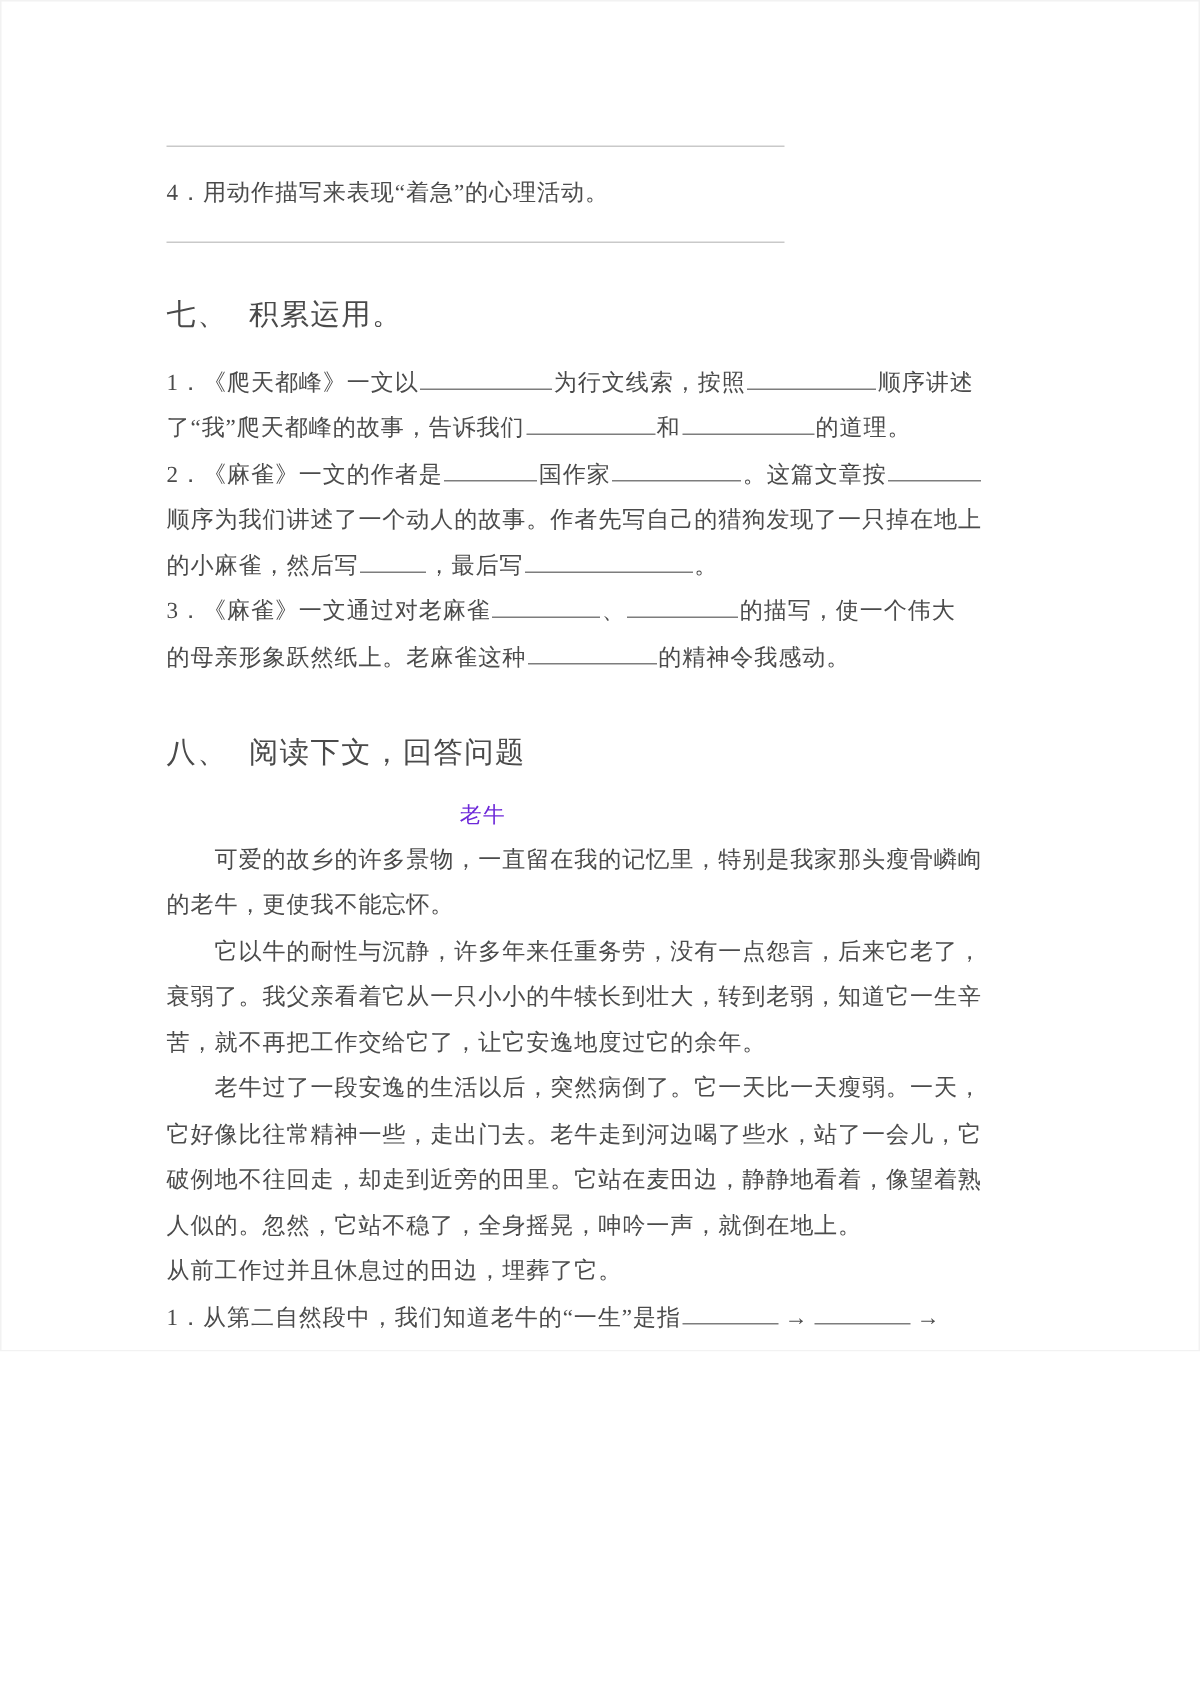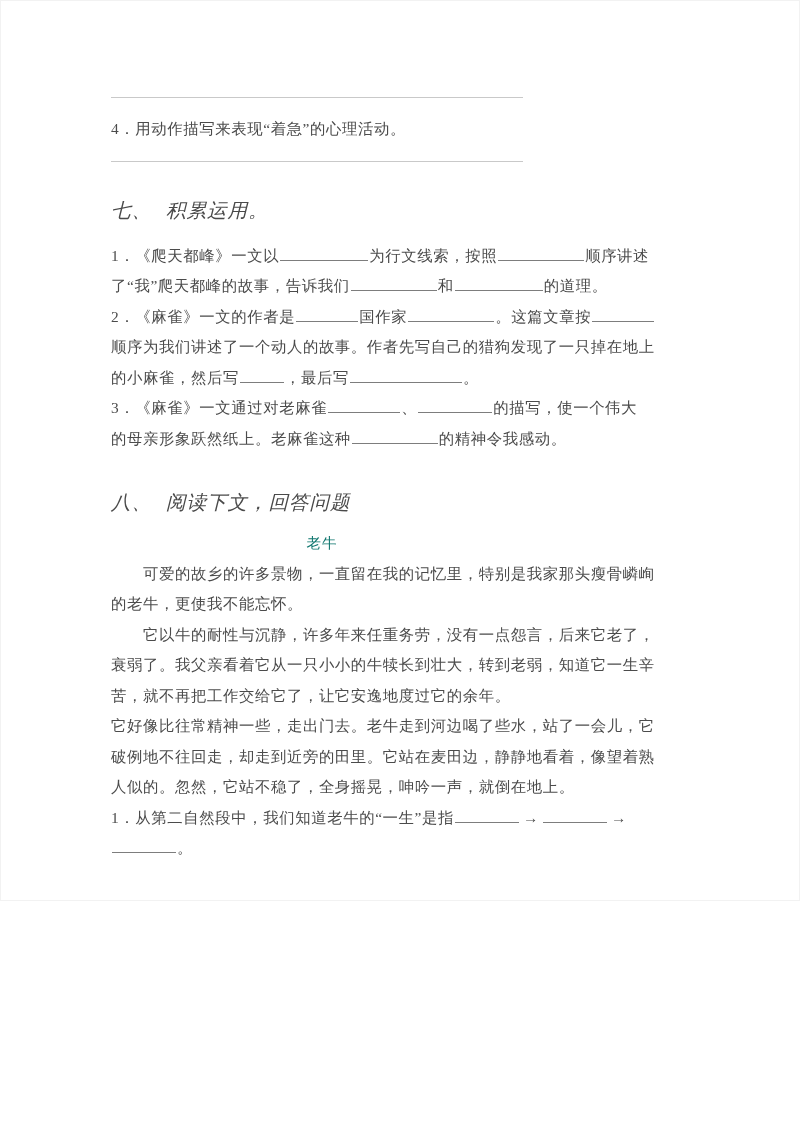--- a/index.html
+++ b/index.html
@@ -35,21 +35,20 @@
   .rule-gap-bottom { margin-top: 16px; }
 
   
   .section-heading {
     font-size: 19.5px;
     letter-spacing: 1px;
     color: #4a4a4a;
     margin: 34px 0 16px 0;
     line-height: 1.5;
     font-weight: normal;
-    font-style: italic;
   }
   .section-heading .num { margin-right: 14px; }
 
   
   .q-line, .body-line {
     font-size: 15.4px;
     line-height: 30.5px;
     letter-spacing: 0.6px;
     color: #4b4b4b;
     white-space: nowrap;
@@ -66,21 +65,21 @@
     margin: 0 1px;
   }
   .arrow { padding: 0 3px; color: #4b4b4b; }
 
   
   .passage-title {
     text-align: center;
     font-size: 14.5px;
     letter-spacing: 1px;
     margin: 16px 0 6px 0;
-    color: #0f766e;
+    color: #6d28d9;
     padding-right: 150px;
   }
 
   
   .page-number {
     position: absolute;
     left: 0;
     right: 0;
     top: 1052px;
     text-align: center;
@@ -145,25 +144,27 @@
         <div class="para">
           <div class="body-line">　　可爱的故乡的许多景物，一直留在我的记忆里，特别是我家那头瘦骨嶙峋</div>
           <div class="body-line">的老牛，更使我不能忘怀。</div>
         </div>
         <div class="para">
           <div class="body-line">　　它以牛的耐性与沉静，许多年来任重务劳，没有一点怨言，后来它老了，</div>
           <div class="body-line">衰弱了。我父亲看着它从一只小小的牛犊长到壮大，转到老弱，知道它一生辛</div>
           <div class="body-line">苦，就不再把工作交给它了，让它安逸地度过它的余年。</div>
         </div>
         <div class="para">
+          <div class="body-line">　　老牛过了一段安逸的生活以后，突然病倒了。它一天比一天瘦弱。一天，</div>
           <div class="body-line">它好像比往常精神一些，走出门去。老牛走到河边喝了些水，站了一会儿，它</div>
           <div class="body-line">破例地不往回走，却走到近旁的田里。它站在麦田边，静静地看着，像望着熟</div>
           <div class="body-line">人似的。忽然，它站不稳了，全身摇晃，呻吟一声，就倒在地上。</div>
         </div>
         <div class="para">
+          <div class="body-line">从前工作过并且休息过的田边，埋葬了它。</div>
         </div>
       </div>
 
     <div id="sec8-questions">
         <div>
           <div class="q-line"><span>1．从第二自然段中，我们知道老牛的“一生”是指</span><span class="blank" style="width: 64px;"></span><span class="arrow">→</span><span class="blank" style="width: 64px;"></span><span class="arrow">→</span></div>
           <div class="q-line"><span class="blank" style="width: 64px;"></span><span>。</span></div>
         </div>
       </div>
 

